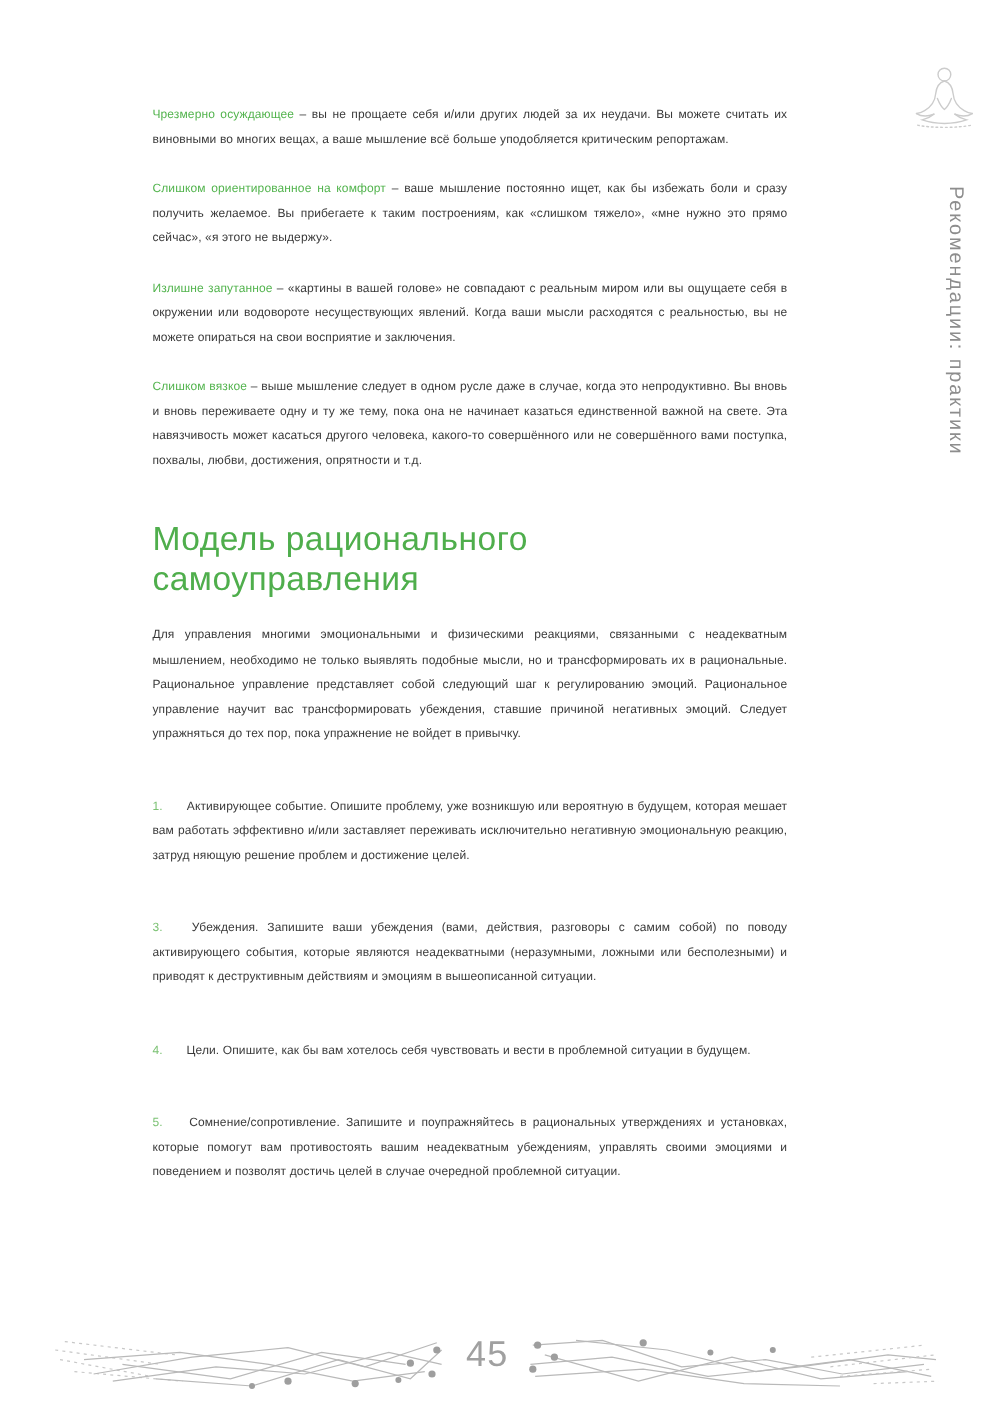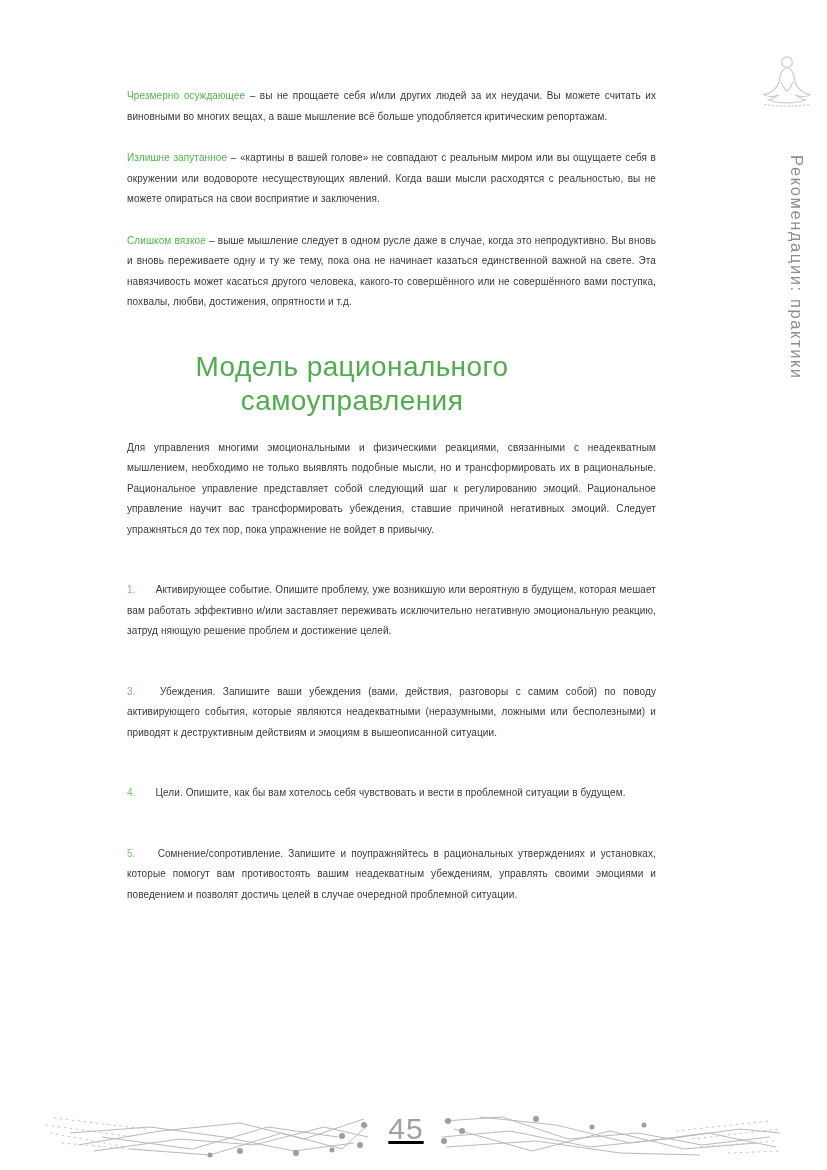--- a/index.html
+++ b/index.html
@@ -26,21 +26,20 @@
   }
   .para-lead { color:#53b44e; }
   .section-title {
     color:#4fae4c;
     font-size:28px;
     line-height:34px;
     font-weight:normal;
     letter-spacing:0.4px;
     max-width:450px;
     margin:37px 0 20px 0;
-    text-align:center;
   }
   .list-item { margin-bottom:21px;margin-top:40px; }
   .item-num { color:#7cc274; margin-right:17px; }
   .sidebar-label {
     position:absolute;
     top:155px; right:21px;
     writing-mode:vertical-rl;
     font-size:16.5px;
     letter-spacing:1.6px;
     color:#8d8d8d;
@@ -52,21 +51,20 @@
     width:62px; height:62px;
   }
   .footer {
     position:absolute;
     left:0; bottom:10px;
     width:827px; height:58px;
     display:flex;
     align-items:center;
     justify-content:center;
     gap:16px;
-    text-decoration:underline;
   }
   .page-number {
     font-size:30px;
     color:#a0a0a0;
     line-height:1;
     letter-spacing:1px;
     padding-bottom:4px;
   }
   .deco { display:block; }
   .deco line, .deco polyline { stroke:#b9b9b9; stroke-width:1; fill:none; }
@@ -91,20 +89,24 @@
 
   <div class="sidebar-label">Рекомендации: практики</div>
 
   <div class="content">
 
     <p class="body-para">
       <span class="para-lead">Чрезмерно осуждающее</span>
       <span>– вы не прощаете себя и/или других людей за их неудачи. Вы можете считать их виновными во многих вещах, а ваше мышление всё больше уподобляется критическим репортажам.</span>
     </p>
 
+    <p class="body-para">
+      <span class="para-lead">Слишком ориентированное на комфорт</span>
+      <span>– ваше мышление постоянно ищет, как бы избежать боли и сразу получить желаемое. Вы прибегаете к таким построениям, как «слишком тяжело», «мне нужно это прямо сейчас», «я этого не выдержу».</span>
+    </p>
 
     <p class="body-para">
       <span class="para-lead">Излишне запутанное</span>
       <span>– «картины в вашей голове» не совпадают с реальным миром или вы ощущаете себя в окружении или водовороте несуществующих явлений. Когда ваши мысли расходятся с реальностью, вы не можете опираться на свои восприятие и заключения.</span>
     </p>
 
     <p class="body-para">
       <span class="para-lead">Слишком вязкое</span>
       <span>– выше мышление следует в одном русле даже в случае, когда это непродуктивно. Вы вновь и вновь переживаете одну и ту же тему, пока она не начинает казаться единственной важной на свете. Эта навязчивость может касаться другого человека, какого-то совершённого или не совершённого вами поступка, похвалы, любви, достижения, опрятности и т.д.</span>
     </p>

